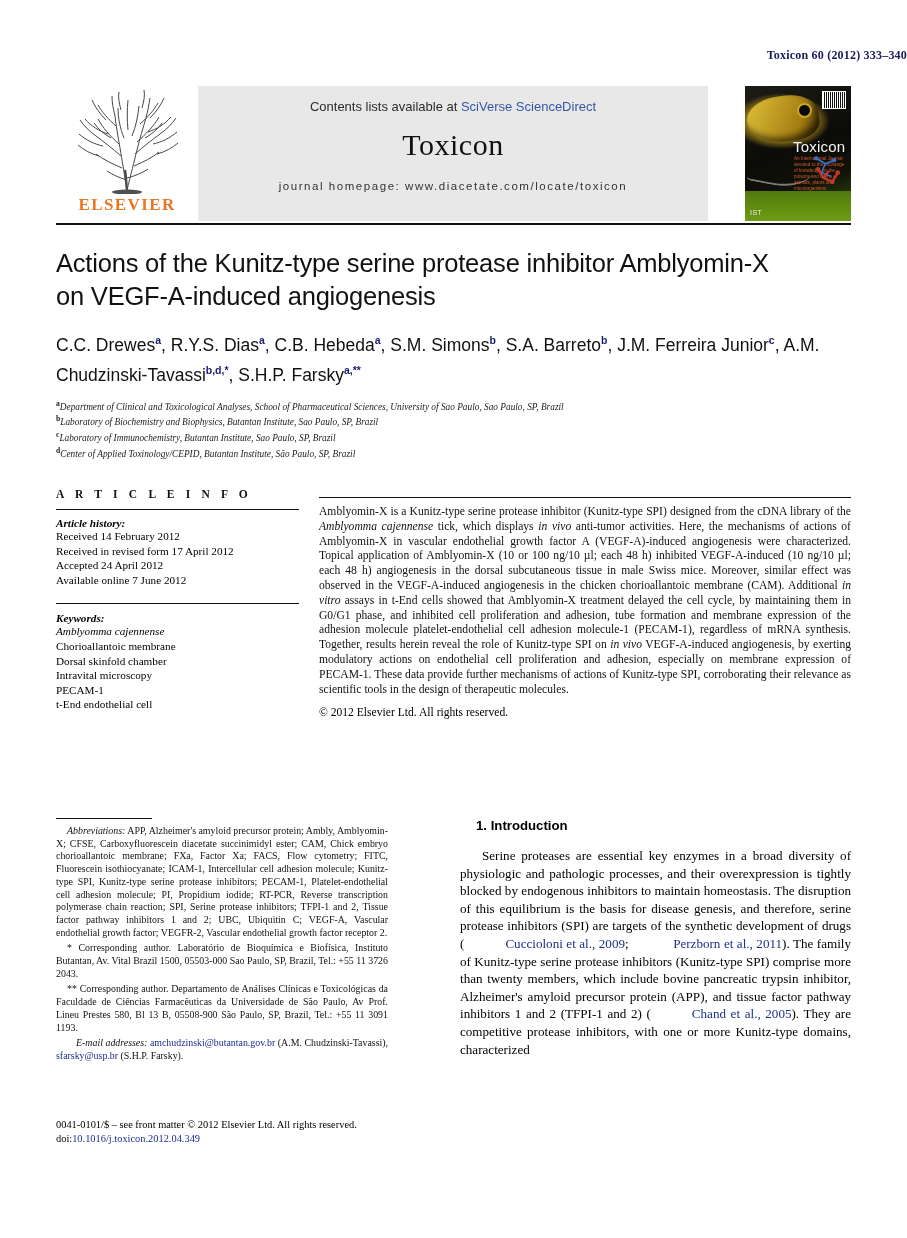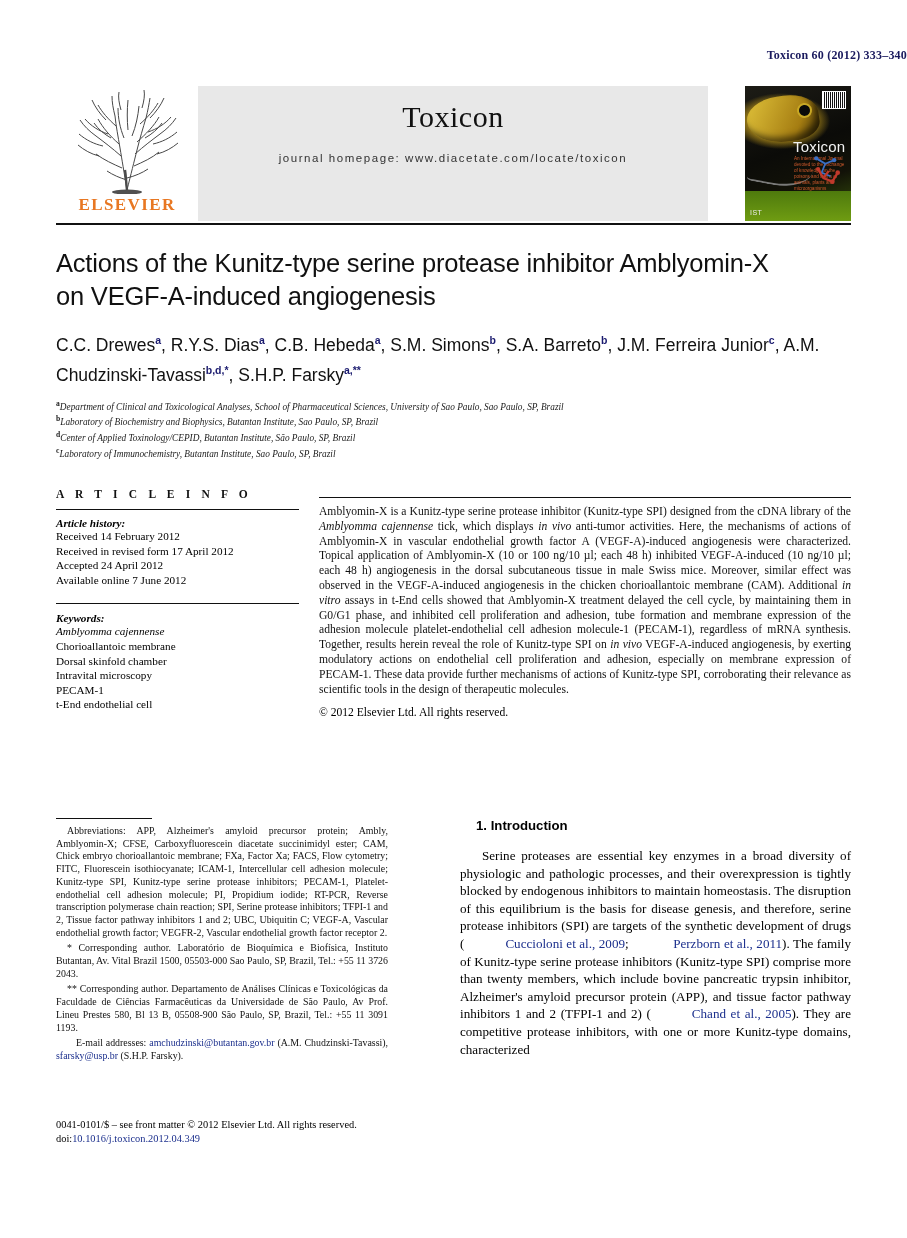--- a/index.html
+++ b/index.html
@@ -302,21 +302,21 @@
     border-top: 1px solid #111;
     margin-bottom: 6px;
   }
   .foot-p {
     font-size: 9.9px;
     line-height: 12.7px;
     text-align: justify;
     margin: 0 0 3px 0;
     color: #111;
   }
-  .foot-p .it { }
+  .foot-p .it { font-style: italic; }
   .foot-p.indent { text-indent: 11px; }
   .foot-p.indent2 { text-indent: 20px; }
   .link { color: #1a2e8c; }
 
   .intro-head {
     font-family: "Liberation Sans", sans-serif;
     font-weight: bold;
     font-size: 13.2px;
     margin: 0 0 14px 16px;
   }
@@ -384,20 +384,23 @@
           <ellipse cx="69" cy="106" rx="15" ry="2.6"></ellipse>
         </g>
         <g stroke="#4a4a4a" stroke-width="2.4" fill="none">
           <path d="M69 104 C68 96 68 90 67 84"></path>
         </g>
       </svg>
       <div class="elsevier-word">ELSEVIER</div>
     </div>
 
     <div class="mast-center">
+      <div class="mast-contents">
+        <span>Contents lists available at </span><span class="sd">SciVerse ScienceDirect</span>
+      </div>
       <div class="mast-title">Toxicon</div>
       <div class="mast-home">journal homepage: www.diacetate.com/locate/toxicon</div>
     </div>
 
     <div class="mast-cover">
       <div class="cover-inner">
         <div class="cover-snake"></div>
         <div class="cover-worm"></div>
         <div class="cover-barcode"></div>
         <div class="cover-word">Toxicon</div>
@@ -429,22 +432,22 @@
     <h1 class="art-title">
       <span>Actions of the Kunitz-type serine protease inhibitor Amblyomin-X</span><br>
       <span>on VEGF-A-induced angiogenesis</span>
     </h1>
 
     <div class="authors" id="authors"><span>C.C. Drewes</span><sup>a</sup>, <span>R.Y.S. Dias</span><sup>a</sup>, <span>C.B. Hebeda</span><sup>a</sup>, <span>S.M. Simons</span><sup>b</sup>, <span>S.A. Barreto</span><sup>b</sup>, <span>J.M. Ferreira Junior</span><sup>c</sup>, <span>A.M. Chudzinski-Tavassi</span><sup>b,d,*</sup>, <span>S.H.P. Farsky</span><sup>a,**</sup></div>
 
     <div class="affils" id="affils">
         <div><span class="mk">a</span>Department of Clinical and Toxicological Analyses, School of Pharmaceutical Sciences, University of Sao Paulo, Sao Paulo, SP, Brazil</div>
         <div><span class="mk">b</span>Laboratory of Biochemistry and Biophysics, Butantan Institute, Sao Paulo, SP, Brazil</div>
+        <div><span class="mk">c</span>Laboratory of Immunochemistry, Butantan Institute, Sao Paulo, SP, Brazil</div>
         <div><span class="mk">d</span>Center of Applied Toxinology/CEPID, Butantan Institute, São Paulo, SP, Brazil</div>
-        <div><span class="mk">c</span>Laboratory of Immunochemistry, Butantan Institute, Sao Paulo, SP, Brazil</div>
       </div>
   </div>
 
   <div class="infoabs">
 
     <div class="col-left">
       <div class="sec-head">A R T I C L E  I N F O</div>
       <div class="hr-top"></div>
       <div class="hist-label">Article history:</div>
       <div id="history">

